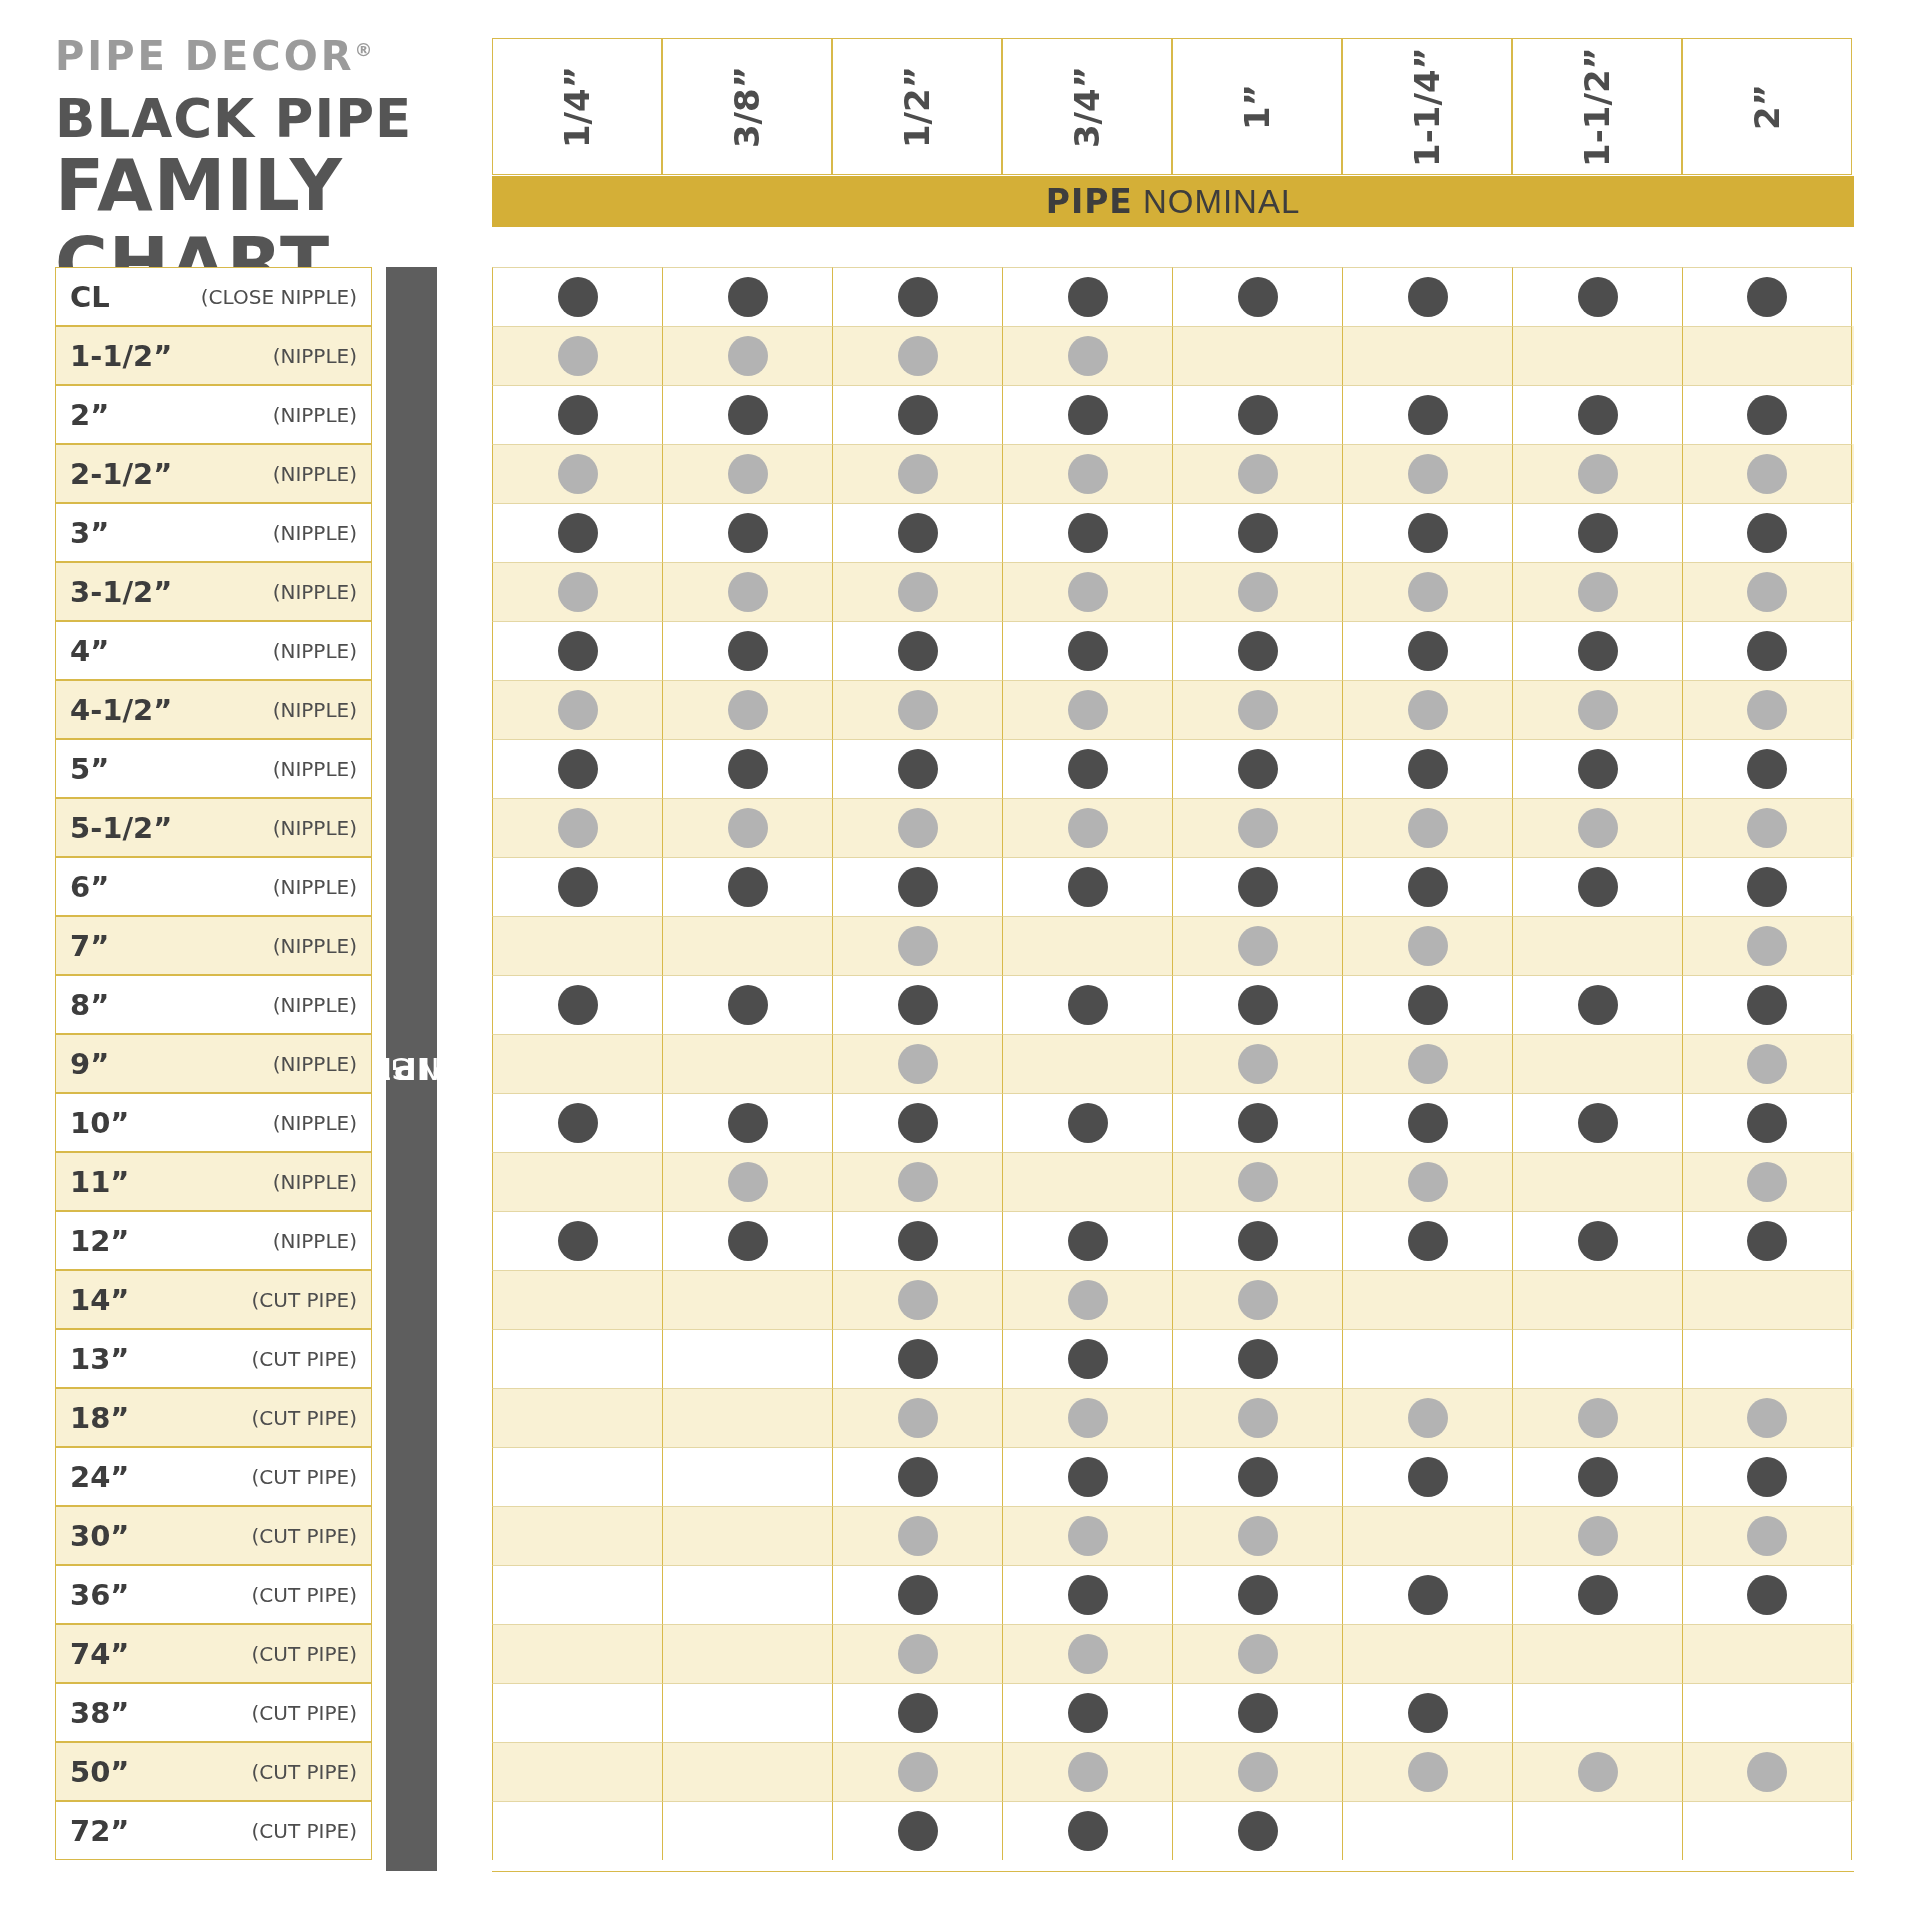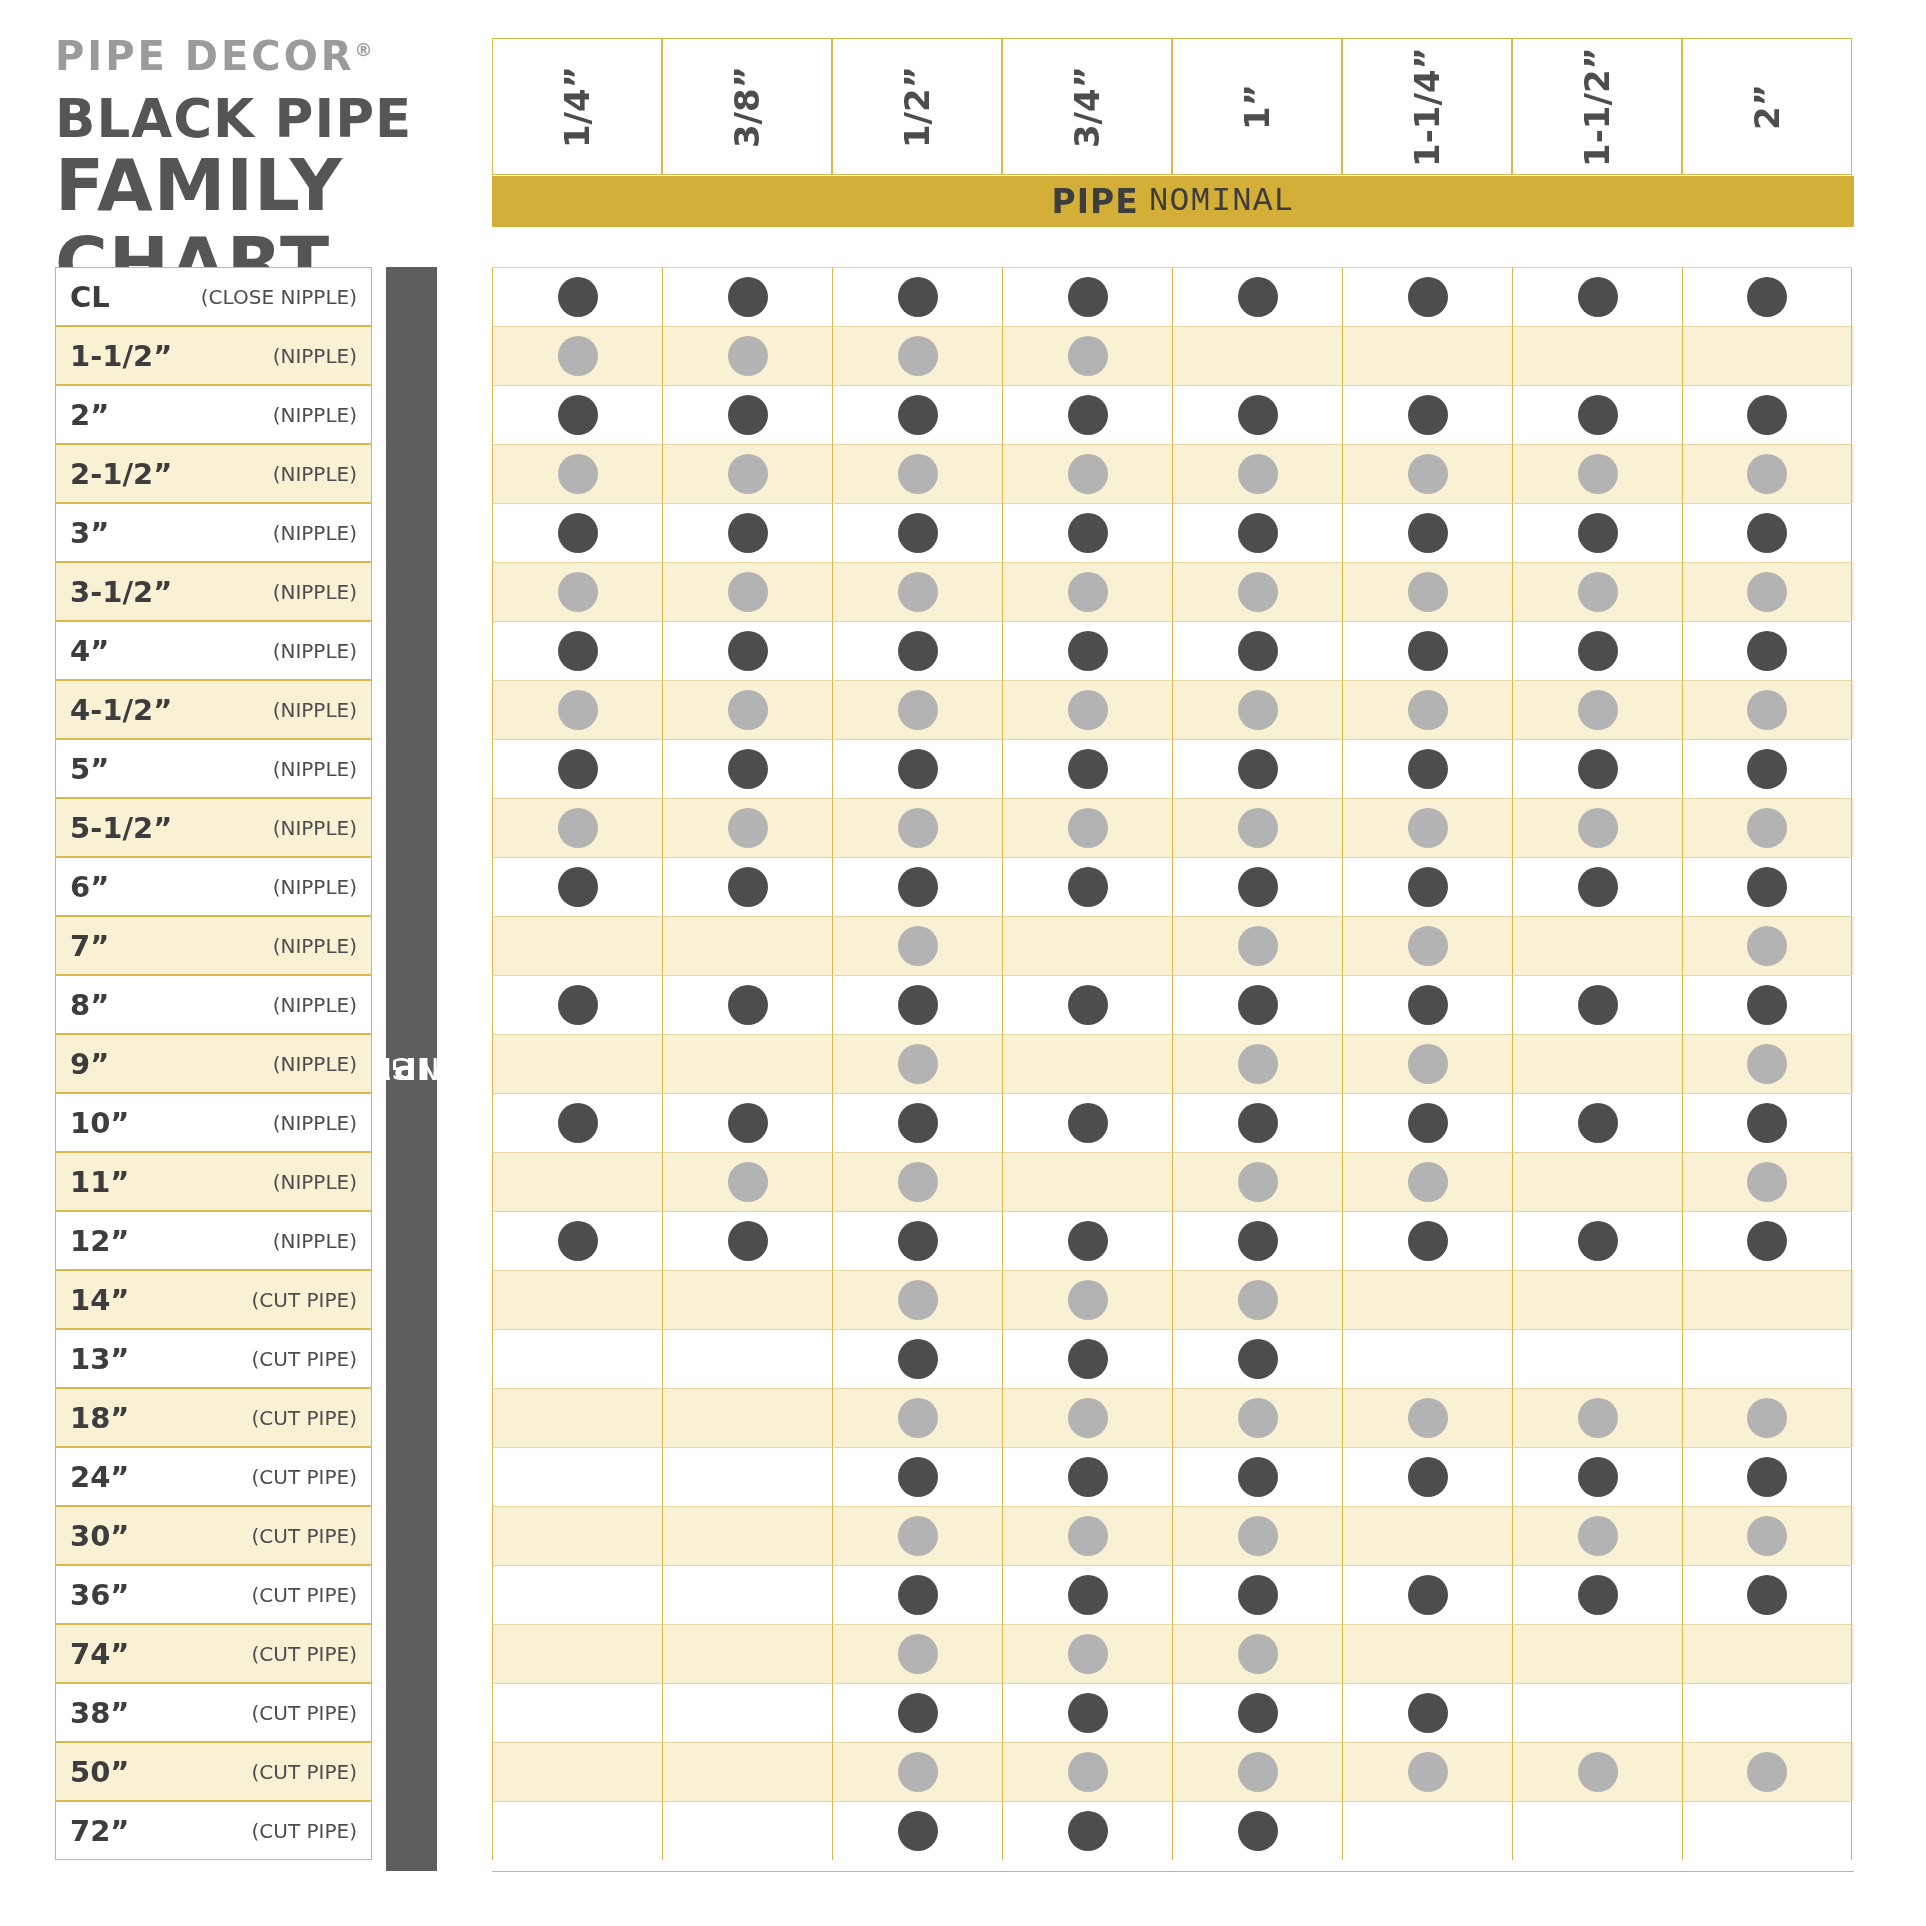--- a/index.html
+++ b/index.html
@@ -76,21 +76,21 @@
     left:492px;top:176px;
     width:1362px;height:51px;
     background:#d4af37;
     display:flex;align-items:center;justify-content:center;
   }
   .nominal-bar .t1{
     font-family:"DejaVu Sans", sans-serif;
     font-weight:bold;font-size:33px;color:#3d3d3d;letter-spacing:1px;
   }
   .nominal-bar .t2{
-    font-family:Liberation Mono, monospace;
+    font-family:Liberation Sans, sans-serif;
     font-size:33px;color:#3d3d3d;letter-spacing:1px;margin-left:10px;
   }
 
   
   .rowlabels{
     position:absolute;
     left:55px;top:267px;
     width:317px;
   }
   .rowlabel{

